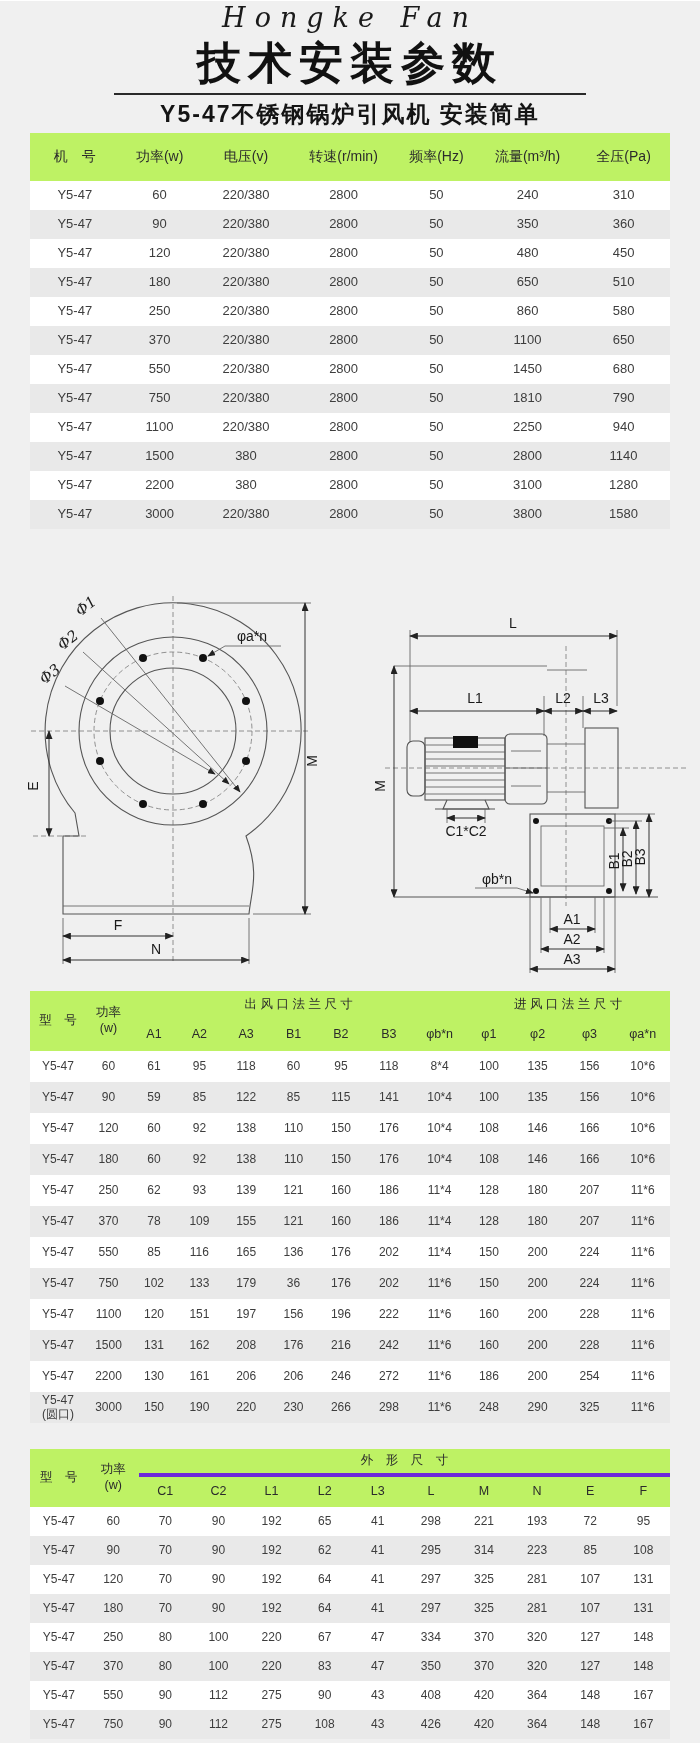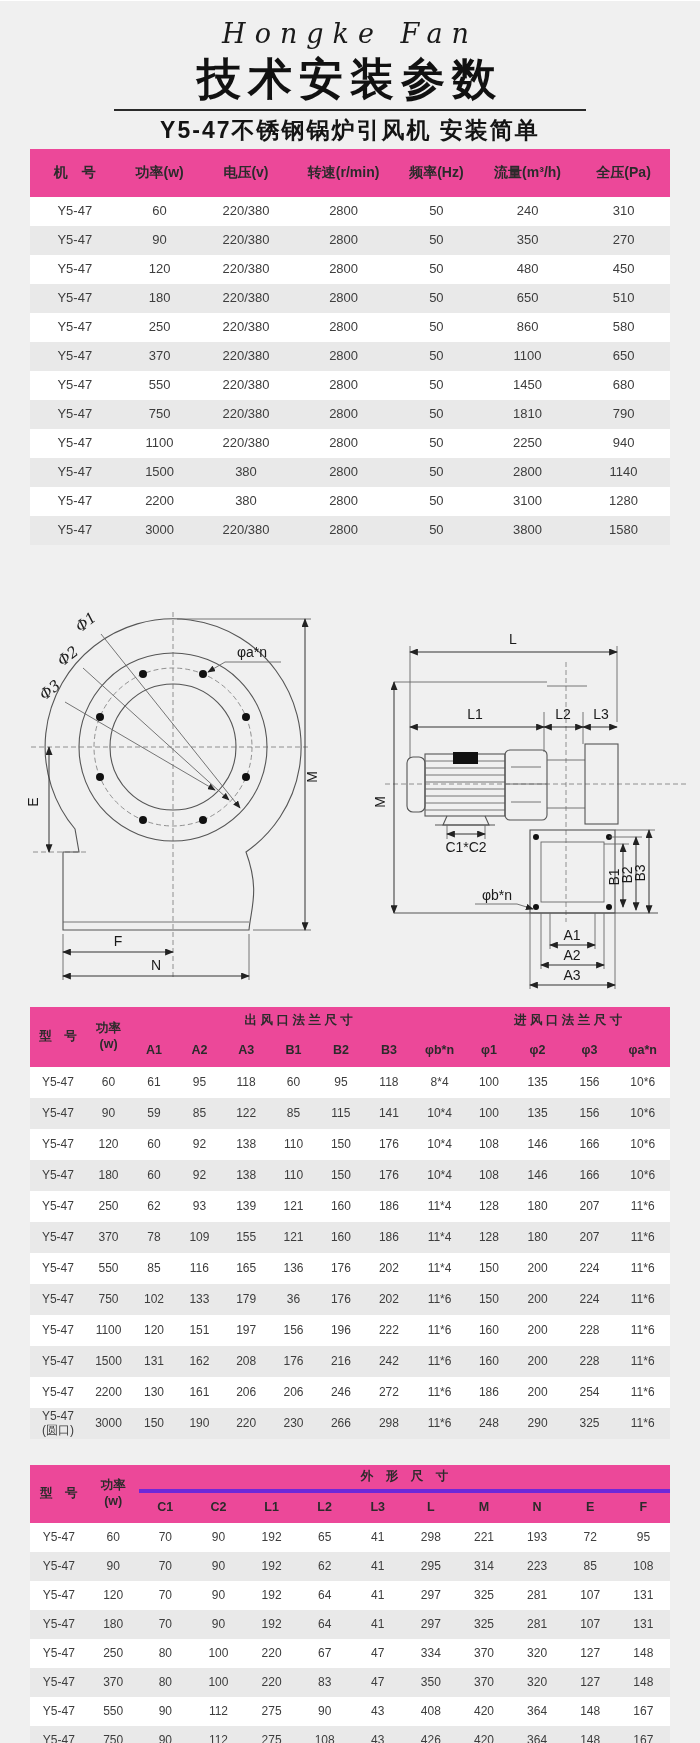--- a/index.html
+++ b/index.html
@@ -2,39 +2,39 @@
 <html><head>
 <meta charset="utf-8">
 <style>
   html,body{margin:0;padding:0;}
   body{
     width:700px;height:1743px;margin:0 auto;background:#f0f0f0;
     font-family:"Liberation Sans","DejaVu Sans",sans-serif;color:#333;
     border-top:1px solid #fff;box-sizing:border-box;
   }
   
-  .hdr{padding-top:16px;text-align:center;}
+  .hdr{padding-top:0;text-align:center;}
   .brand{
     font-family:"DejaVu Serif","Liberation Serif",serif;
     font-style:italic;font-size:27px;letter-spacing:9px;color:#1a1a1a;line-height:34px;
   }
   .title{
     font-size:44px;font-weight:bold;color:#111;letter-spacing:7px;line-height:52px;margin-top:2px;
     font-family:"Liberation Sans","DejaVu Sans",sans-serif;
   }
   .rule{width:472px;height:0;border-top:2px solid #2a2a2a;margin:4px auto 6px auto;}
   .subtitle{font-size:23px;font-weight:bold;color:#141414;letter-spacing:2px;line-height:26px;}
   .subtitle-en{font-size:8px;color:#4a4a4a;letter-spacing:2.2px;margin-top:4px;}
   
   table.tbl{
     width:640px;margin:0 auto;border-collapse:collapse;table-layout:fixed;
     text-align:center;
   }
   .tbl th{
-    background:#ec4899;color:#2b2b2b;font-weight:bold;white-space:pre-line;line-height:1.25;
+    background:#bef264;color:#2b2b2b;font-weight:normal;white-space:pre-line;line-height:1.25;
   }
   .tbl td{color:#3d3d3d;white-space:pre-line;line-height:1.15;}
   .tbl tbody tr:nth-child(odd) td{background:#ffffff;}
   .tbl tbody tr:nth-child(even) td{background:#e9e9e9;}
   #perf-table{margin-top:6px;font-size:13px;}
   #perf-table th{height:46px;font-size:14px;}
   #perf-table td{height:27px;}
   #flange-table{margin-top:14px;font-size:12px;}
   #flange-table th{font-size:12.5px;}
   #flange-table .grp{height:28px;}
@@ -97,21 +97,21 @@
         <td>240</td>
         <td>310</td>
       </tr>
       <tr>
         <td>Y5-47</td>
         <td>90</td>
         <td>220/380</td>
         <td>2800</td>
         <td>50</td>
         <td>350</td>
-        <td>270</td>
+        <td>360</td>
       </tr>
       <tr>
         <td>Y5-47</td>
         <td>120</td>
         <td>220/380</td>
         <td>2800</td>
         <td>50</td>
         <td>480</td>
         <td>450</td>
       </tr>

